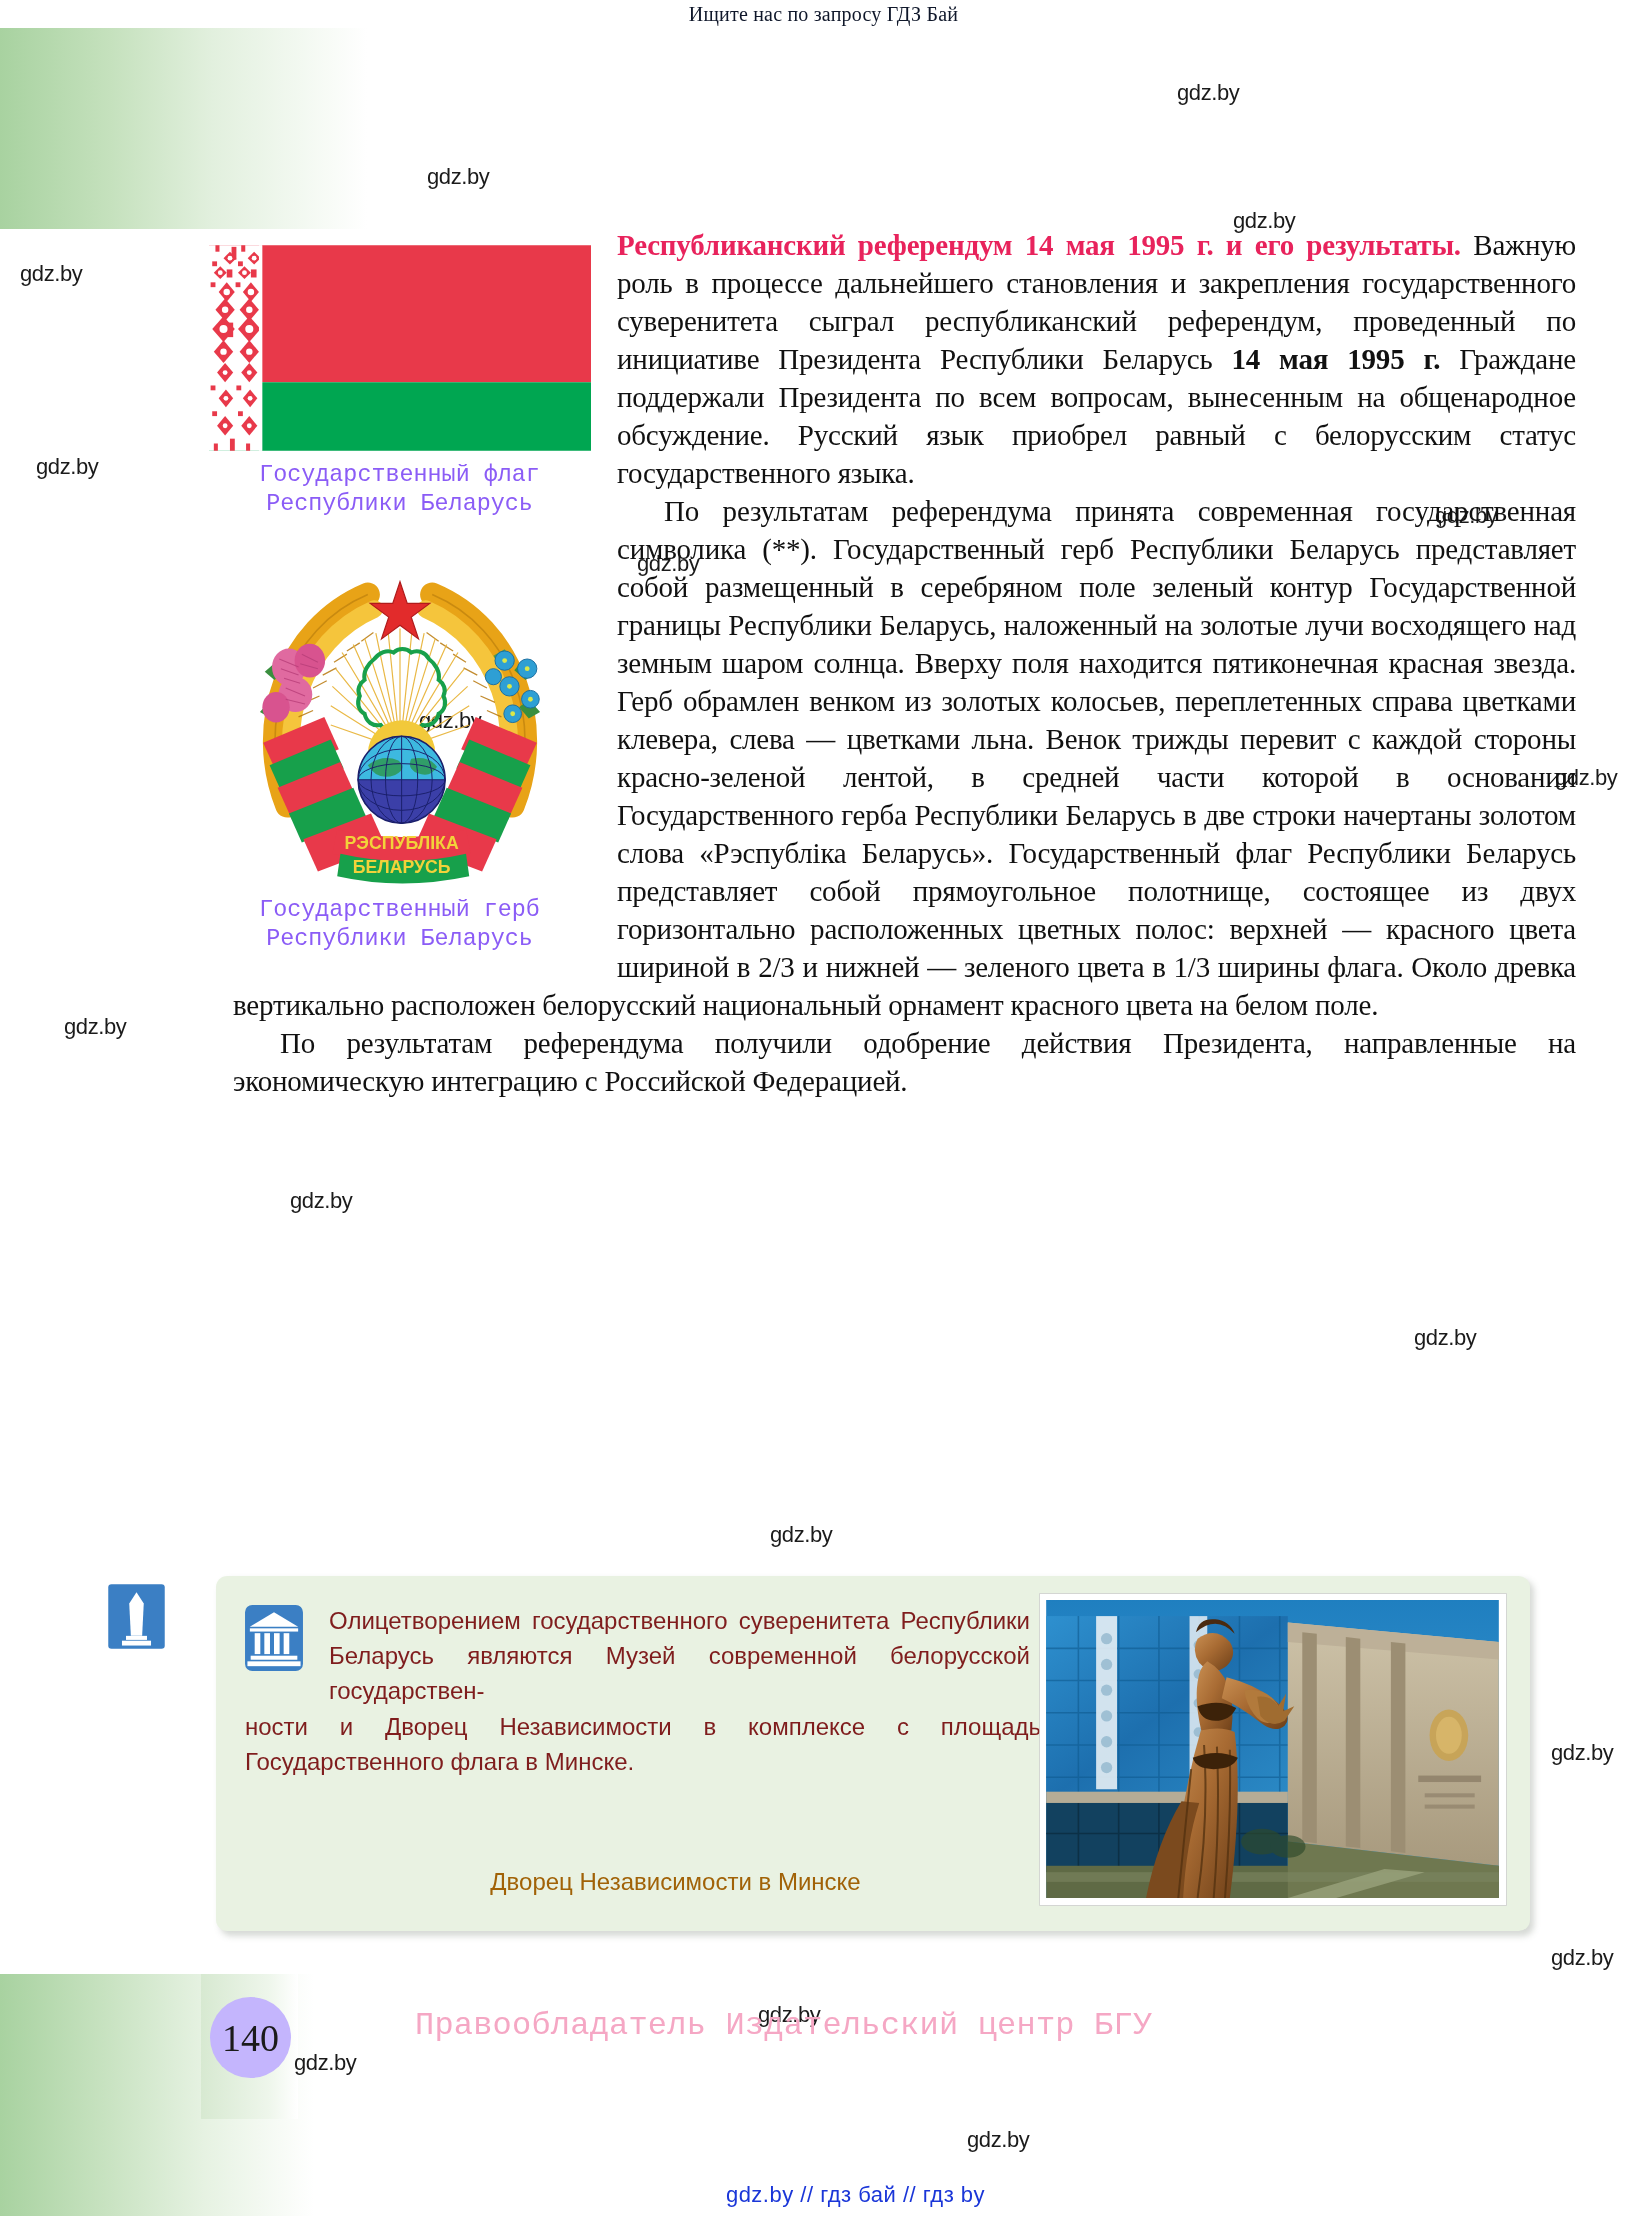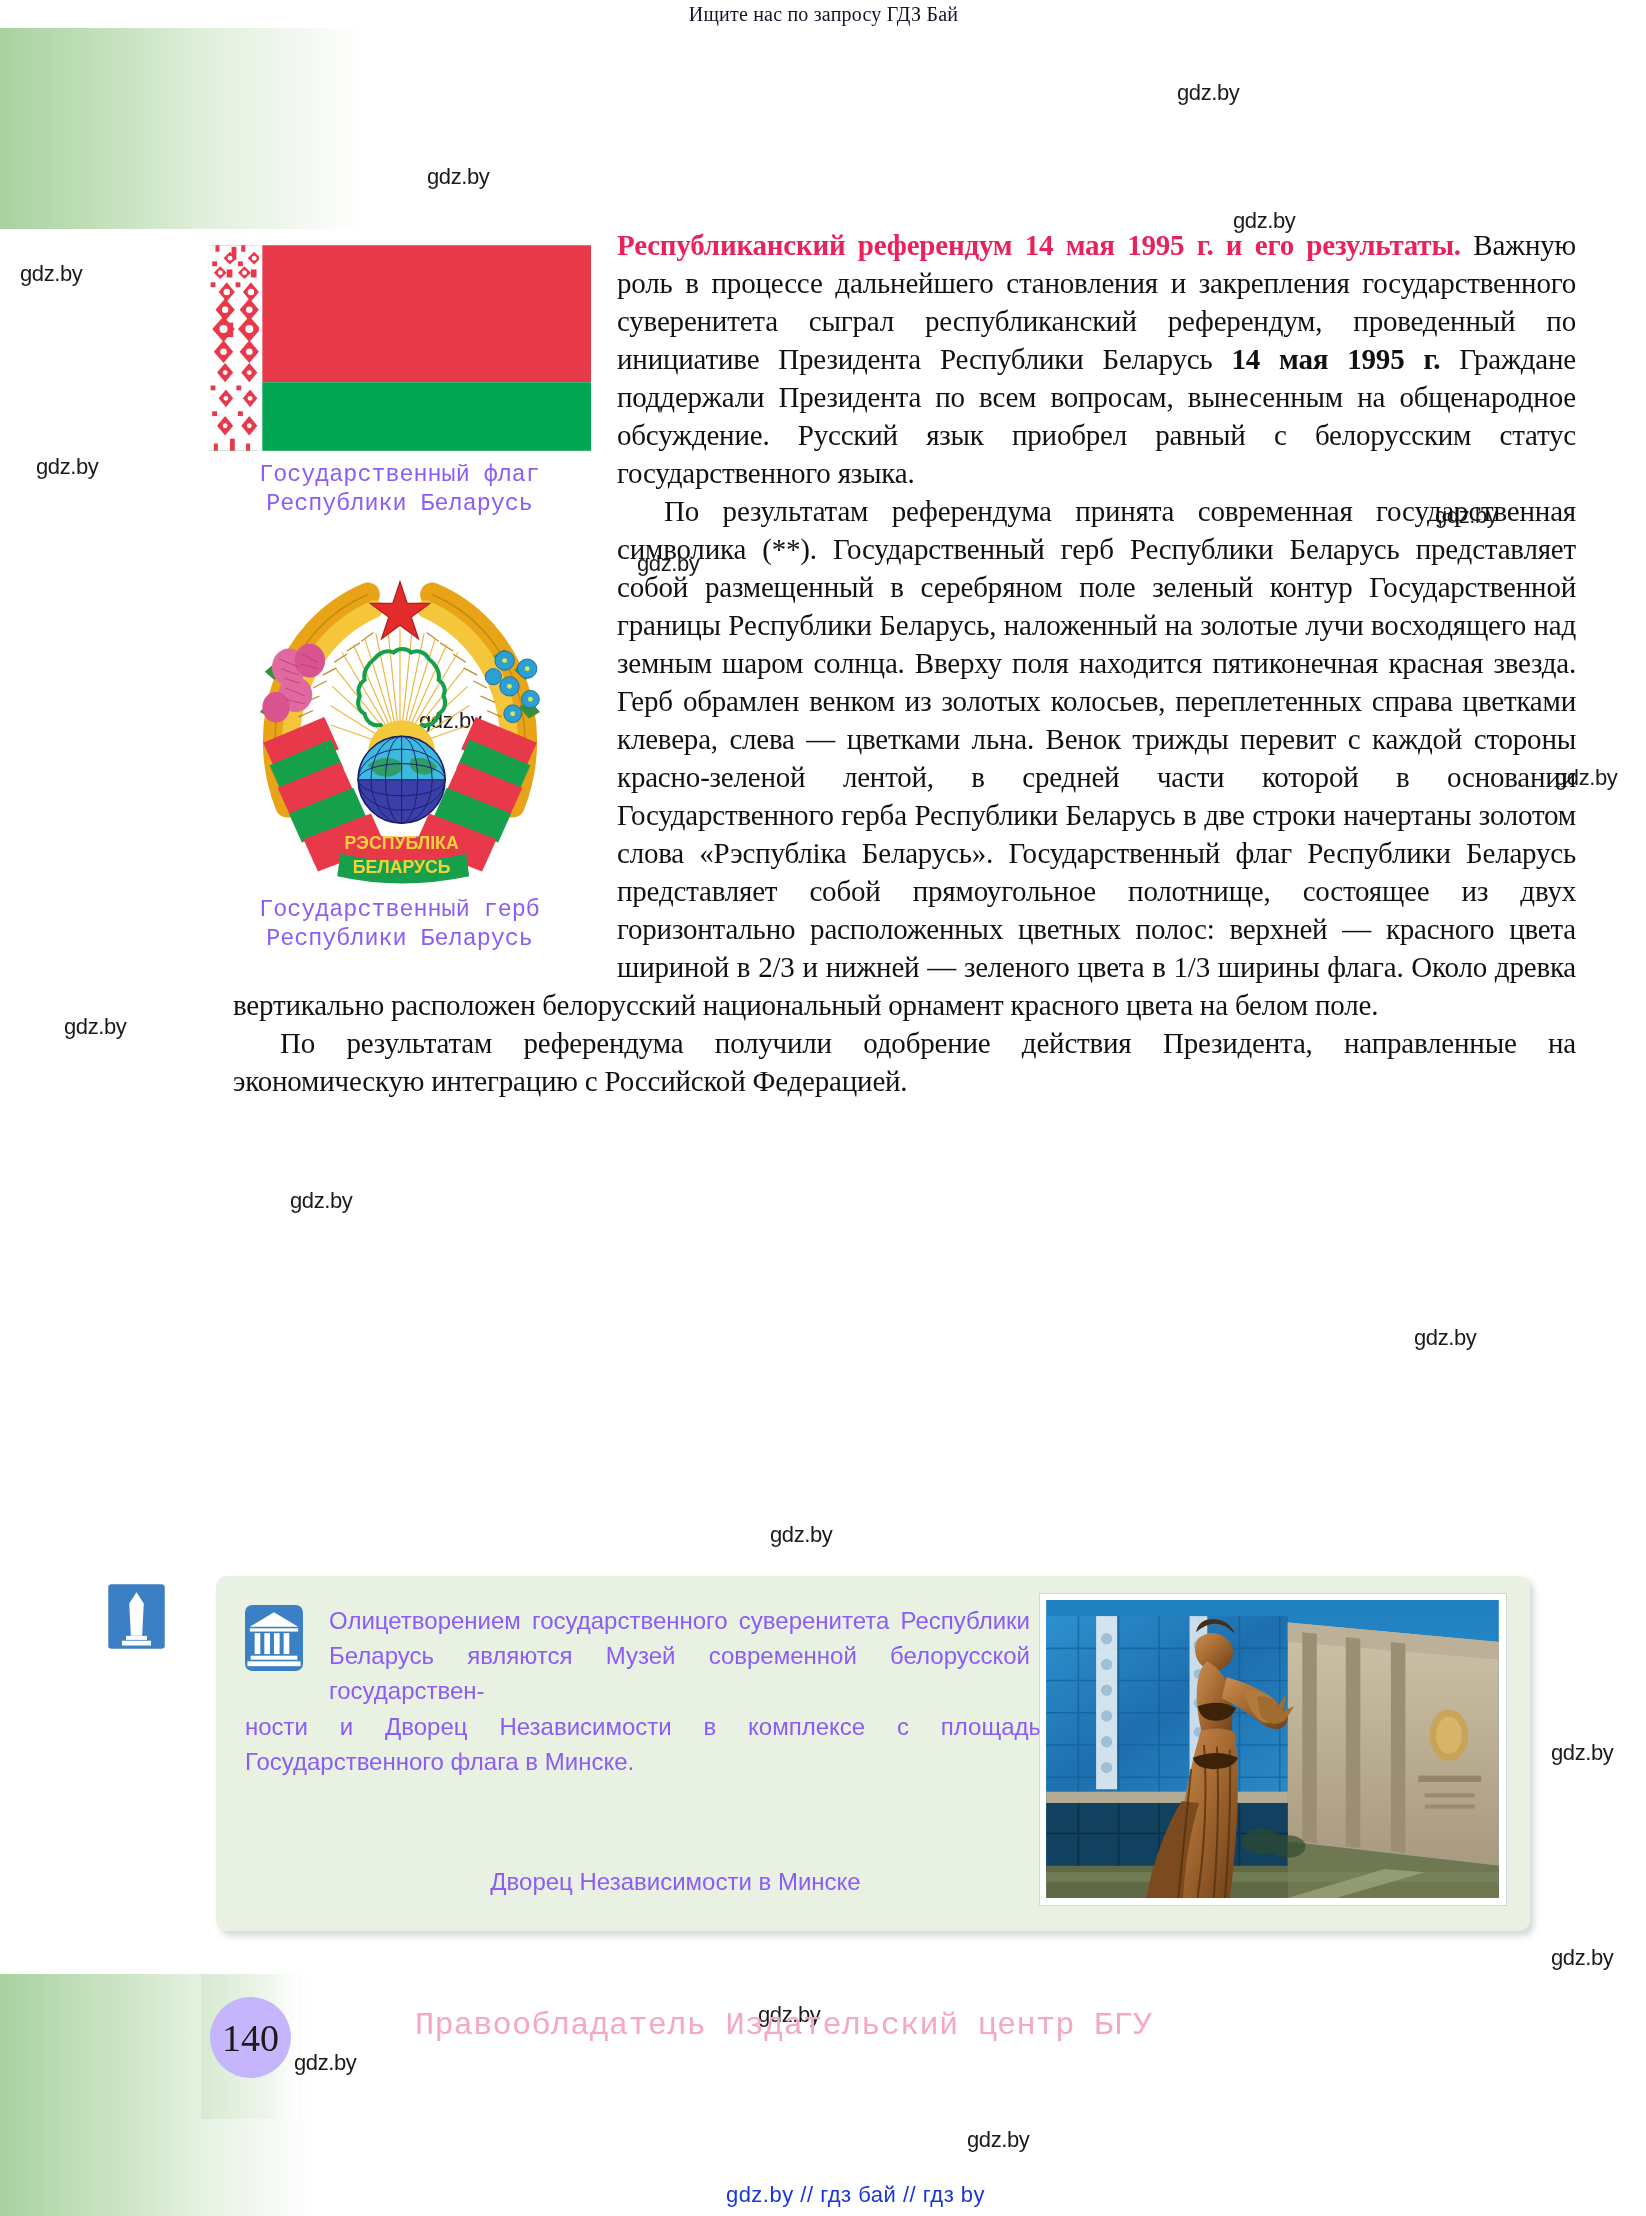--- a/index.html
+++ b/index.html
@@ -109,39 +109,39 @@
     position:absolute; left:29px; top:29px;
     width:58px; height:66px;
   }
   .infobox .info-text {
     position:absolute;
     left:0; top:27px; width:814px;
     padding-left:113px;
     font-family:"Liberation Sans", sans-serif;
     font-size:24px;
     line-height:35px;
-    color:#8b5cf6;
+    color:#7f1d1d;
     text-align:justify;
   }
   .infobox .info-text .lead { }
   .infobox .photo-frame {
     position:absolute;
     right:24px; top:17.7px;
     width:466px; height:311px;
     background:#fff;
     padding:6.4px;
     box-shadow:0 0 0 0.8px #cfcfcf;
   }
   .infobox .photo-caption {
     position:absolute;
     left:105px; top:292px; width:709px;
     text-align:center;
     font-family:"Liberation Sans", sans-serif;
     font-size:24px;
-    color:#8b5cf6;
+    color:#a16207;
   }
 
   
   .margin-icon {
     position:absolute; left:105px; top:1581px;
     width:63px; height:71px;
   }
 
   
   .pagenum {

